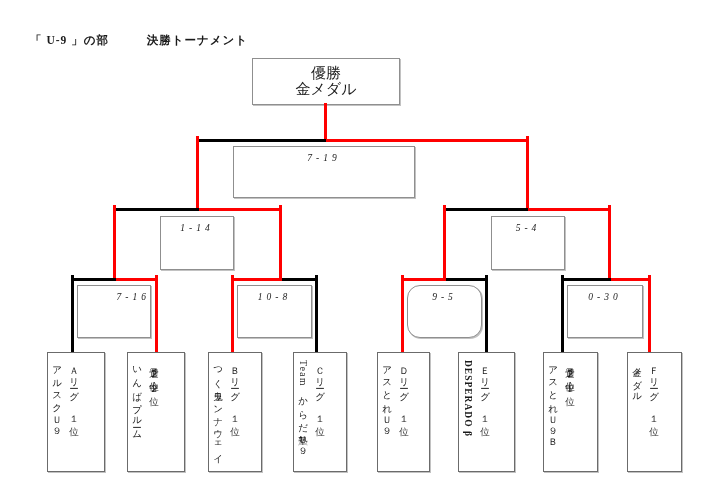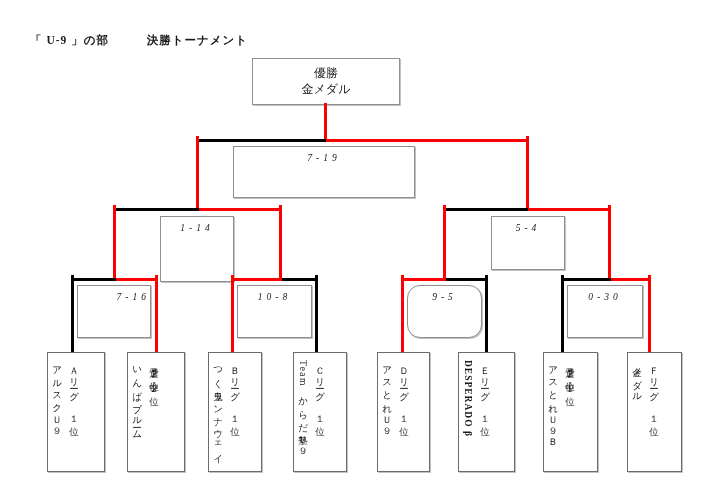--- a/index.html
+++ b/index.html
@@ -23,21 +23,21 @@
   .ln{position:absolute;}
   .red{background:var(--red);}
   .blk{background:var(--blk);}
   .box{
     position:absolute;
     background:#ffffff;
     border:1px solid #8f8f8f;
     box-shadow:1px 1px 0 rgba(120,120,120,.45);
     box-sizing:border-box;
   }
-  .champ-box{text-align:center;padding-top:6px;font-size:12px;line-height:16px;}
+  .champ-box{text-align:center;padding-top:6px;font-size:15px;line-height:16px;}
   .score-box{text-align:center;padding-top:6px;font-size:9.5px;}
   .score{letter-spacing:4px;font-style:italic;}
   .team-box{border-color:#6b6b6b;}
   .vtext{
     writing-mode:vertical-rl;
     text-orientation:mixed;
     height:100%;
     box-sizing:border-box;
     padding:7px 4px 0 0;
     font-size:9.5px;
@@ -68,21 +68,21 @@
   <div class="ln red" style="left:196px;top:136px;width:3px;height:75px;"></div>
   <div class="ln red" style="left:526px;top:136px;width:3px;height:75px;"></div>
   <div class="box score-box" style="left:233px;top:146px;width:182px;height:52px;">
     <span class="score">7-19</span>
   </div>
 
   <div class="ln blk" style="left:113px;top:208px;width:86px;height:3px;"></div>
   <div class="ln red" style="left:199px;top:208px;width:83px;height:3px;"></div>
   <div class="ln red" style="left:113px;top:205px;width:3px;height:76px;"></div>
   <div class="ln red" style="left:279px;top:205px;width:3px;height:76px;"></div>
-  <div class="box score-box" style="left:160px;top:216px;width:74px;height:66px;">
+  <div class="box score-box" style="left:160px;top:216px;width:74px;height:54px;">
     <span class="score">1-14</span>
   </div>
 
   <div class="ln blk" style="left:443px;top:208px;width:85px;height:3px;"></div>
   <div class="ln red" style="left:528px;top:208px;width:83px;height:3px;"></div>
   <div class="ln red" style="left:443px;top:205px;width:3px;height:76px;"></div>
   <div class="ln red" style="left:608px;top:205px;width:3px;height:76px;"></div>
   <div class="box score-box" style="left:491px;top:216px;width:74px;height:54px;">
     <span class="score">5-4</span>
   </div>

